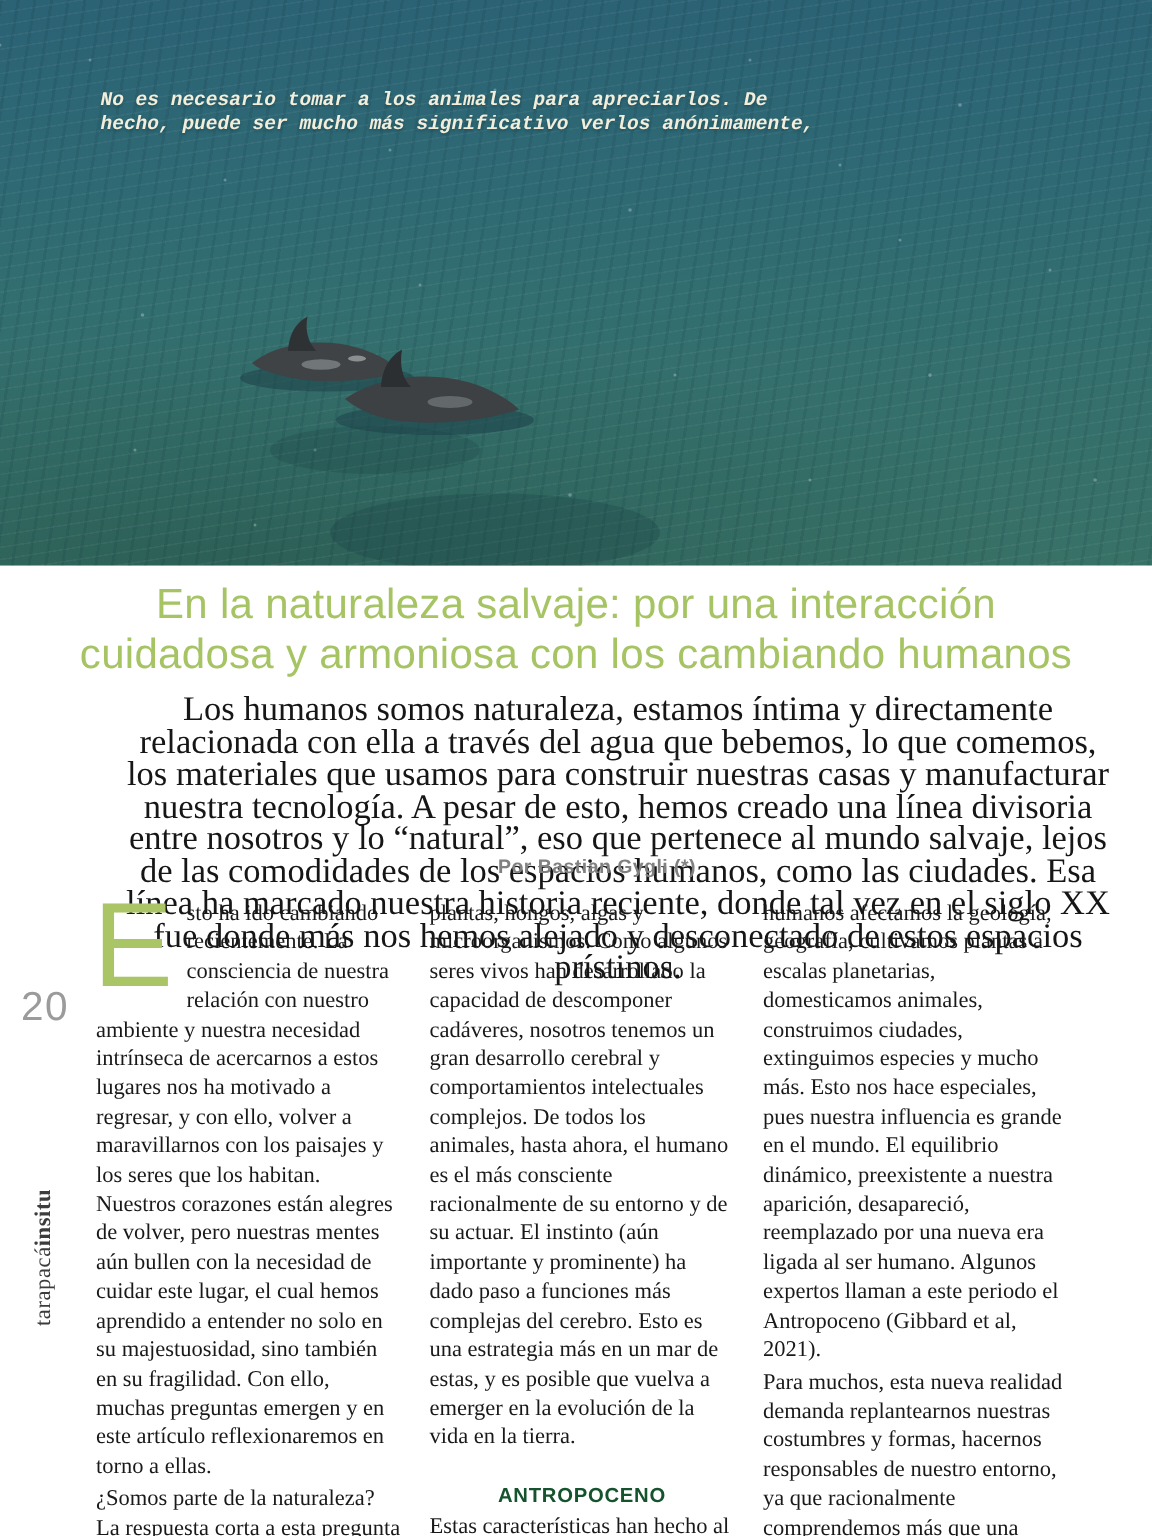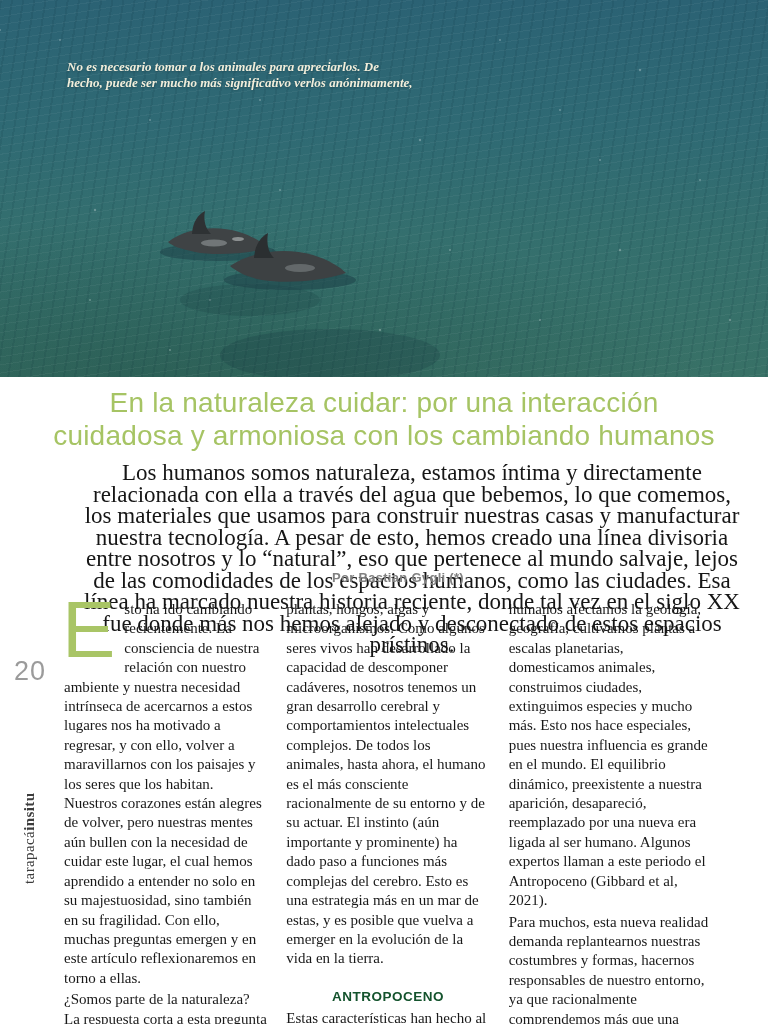--- a/index.html
+++ b/index.html
@@ -21,21 +21,21 @@
     background:
       repeating-linear-gradient(171deg, rgba(255,255,255,0.045) 0 1px, rgba(255,255,255,0) 1px 8px),
       repeating-linear-gradient(99deg, rgba(6,40,52,0.10) 0 2px, rgba(0,0,0,0) 2px 11px),
       radial-gradient(120% 70% at 20% 100%, rgba(10,45,40,0.25) 0%, rgba(10,45,40,0) 60%),
       linear-gradient(180deg, #2b6274 0%, #2f6a74 34%, #346f6e 62%, #387166 100%);
   }
   .hero svg { position: absolute; left: 0; top: 0; }
   .hero-caption {
     position: absolute;
     left: 67px; top: 59px;
-    font-family: Liberation Serif, serif;
+    font-family: Liberation Mono, monospace;
     font-style: italic;
     font-weight: 700;
     font-size: 13px;
     line-height: 15.5px;
     color: #f2eedb;
     text-shadow: 0 1px 2px rgba(10,40,50,0.35);
   }
 
   
   .title {
@@ -188,21 +188,21 @@
         <ellipse cx="300" cy="268" rx="15" ry="4" fill="#c7d2cf" opacity="0.28"></ellipse>
       </g>
     </svg>
     <div class="hero-caption">
       <div>No es necesario tomar a los animales para apreciarlos. De</div>
       <div>hecho, puede ser mucho más significativo verlos anónimamente,</div>
     </div>
   </div>
 
   <h1 class="title">
-    <div>En la naturaleza cuidar: por una interacción</div>
+    <div>En la naturaleza salvaje: por una interacción</div>
     <div>cuidadosa y armoniosa con los cambiando humanos</div>
   </h1>
 
   <div class="intro">Los humanos somos naturaleza, estamos íntima y directamente relacionada con ella a través del agua que bebemos, lo que comemos, los materiales que usamos para construir nuestras casas y manufacturar nuestra tecnología. A pesar de esto, hemos creado una línea divisoria entre nosotros y lo “natural”, eso que pertenece al mundo salvaje, lejos de las comodidades de los espacios humanos, como las ciudades. Esa línea ha marcado nuestra historia reciente, donde tal vez en el siglo XX fue donde más nos hemos alejado y desconectado de estos espacios prístinos.</div>
 
   <div class="byline">Por Bastian Gygli (*)</div>
 
   <div class="columns">
     <div class="col">
       <span class="dropcap">E</span>

